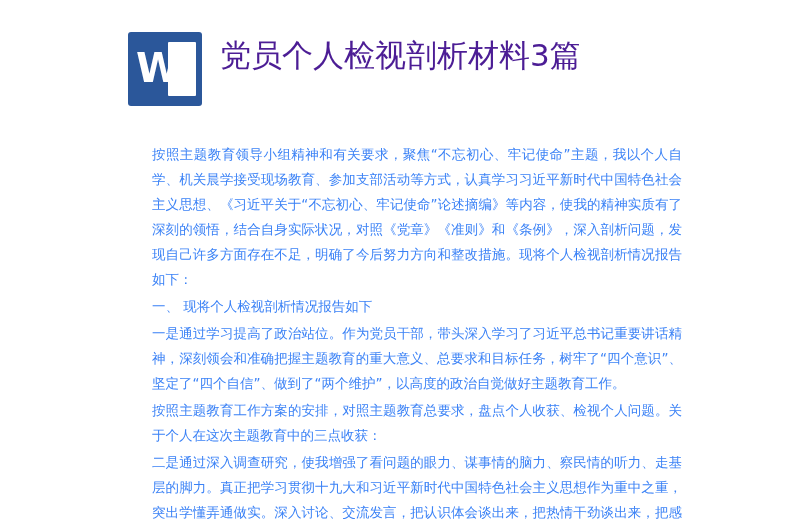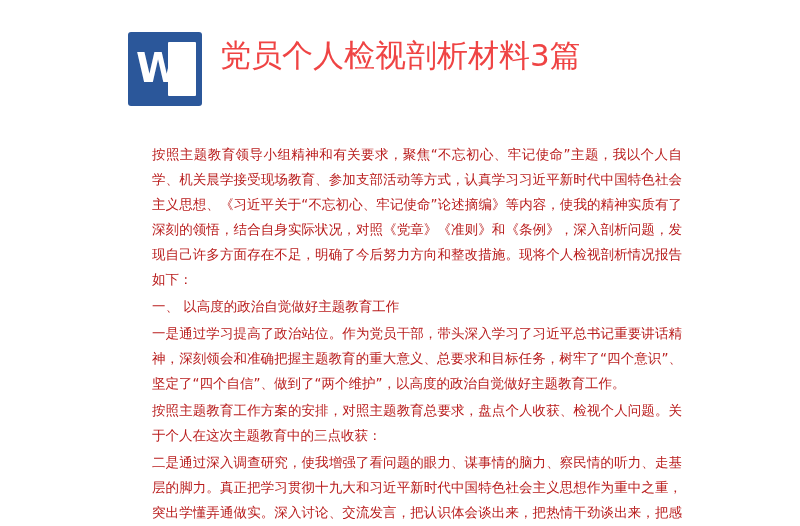--- a/index.html
+++ b/index.html
@@ -56,34 +56,34 @@
   }
   .word-icon .doc .line {
     height: 3px;
     background: #2b579a;
     margin: 4px 4px 0 4px;
   }
   .word-icon .doc .line.short {
     margin-right: 12px;
   }
   .doc-title {
-    color: #ef4444;
+    color: #4c1d95;
     font-size: 31px;
     line-height: 42px;
     font-weight: normal;
     letter-spacing: 0px;
     font-family: "DejaVu Sans", "Liberation Sans", sans-serif;
     padding-top: 2px;
     max-width: 470px;
   }
   .body-wrap {
     padding: 36px 118px 0 152px;
   }
   .para {
-    color: #b91c1c;
+    color: #3b82f6;
     font-size: 13.5px;
     line-height: 25px;
     text-align: justify;
     margin: 0 0 2px 0;
     font-family: "DejaVu Sans", "Liberation Sans", sans-serif;
   }
 </style>
 </head>
 <body>
 
@@ -101,20 +101,20 @@
         <span class="line short"></span>
         <span class="line"></span>
         <span class="line"></span>
       </span>
     </div>
     <div class="doc-title">党员个人检视剖析材料3篇</div>
   </div>
 
   <div class="body-wrap">
     <p class="para">按照主题教育领导小组精神和有关要求，聚焦“不忘初心、牢记使命”主题，我以个人自学、机关晨学接受现场教育、参加支部活动等方式，认真学习习近平新时代中国特色社会主义思想、《习近平关于“不忘初心、牢记使命”论述摘编》等内容，使我的精神实质有了深刻的领悟，结合自身实际状况，对照《党章》《准则》和《条例》，深入剖析问题，发现自己许多方面存在不足，明确了今后努力方向和整改措施。现将个人检视剖析情况报告如下：</p>
-    <p class="para">一、 以高度的政治自觉做好主题教育工作</p>
+    <p class="para">一、 现将个人检视剖析情况报告如下</p>
     <p class="para">一是通过学习提高了政治站位。作为党员干部，带头深入学习了习近平总书记重要讲话精神，深刻领会和准确把握主题教育的重大意义、总要求和目标任务，树牢了“四个意识”、坚定了“四个自信”、做到了“两个维护”，以高度的政治自觉做好主题教育工作。</p>
     <p class="para">按照主题教育工作方案的安排，对照主题教育总要求，盘点个人收获、检视个人问题。关于个人在这次主题教育中的三点收获：</p>
     <p class="para">二是通过深入调查研究，使我增强了看问题的眼力、谋事情的脑力、察民情的听力、走基层的脚力。真正把学习贯彻十九大和习近平新时代中国特色社会主义思想作为重中之重，突出学懂弄通做实。深入讨论、交流发言，把认识体会谈出来，把热情干劲谈出来，把感悟反思谈出来，把思路措施谈出来，把党员的先进性在推动高质量工作中充分体现出来，确保各项工作不偏离。</p>
 
   </div>
 
 </div>
 
 </body></html>

